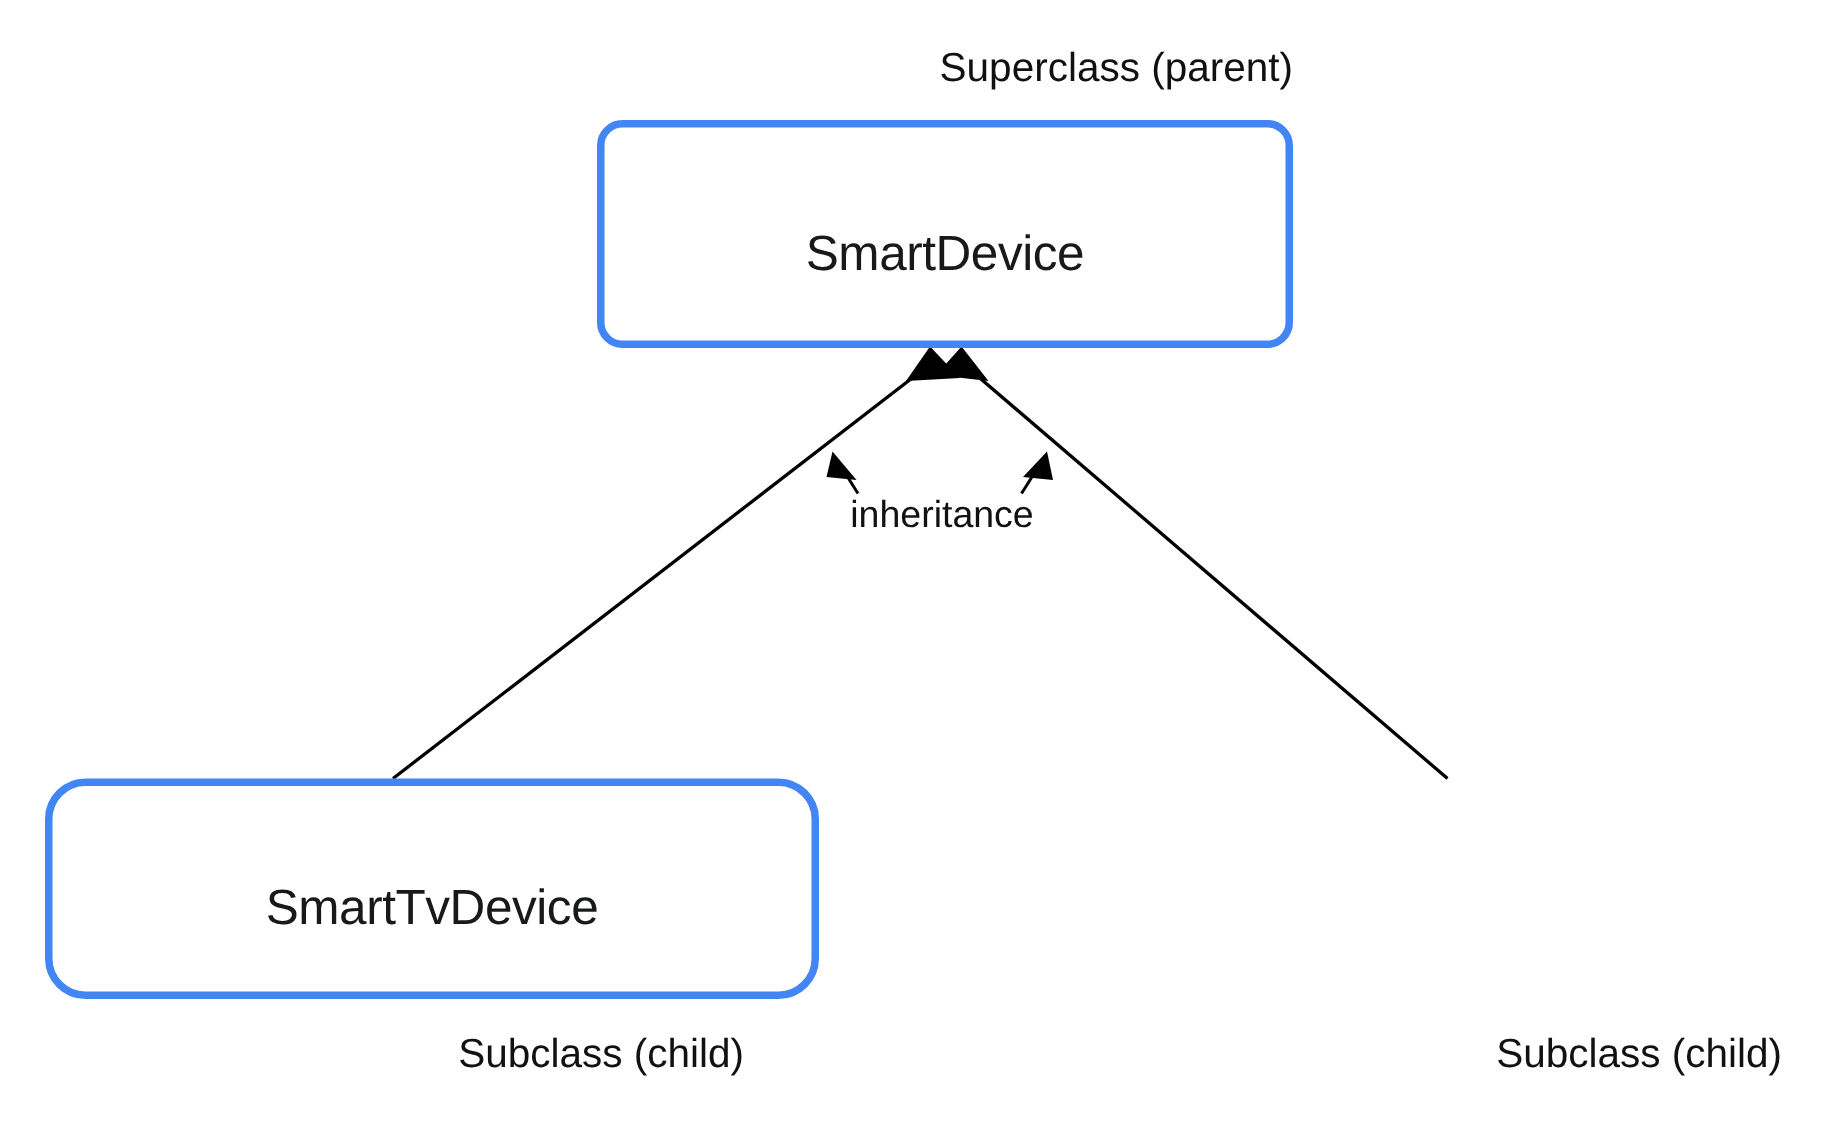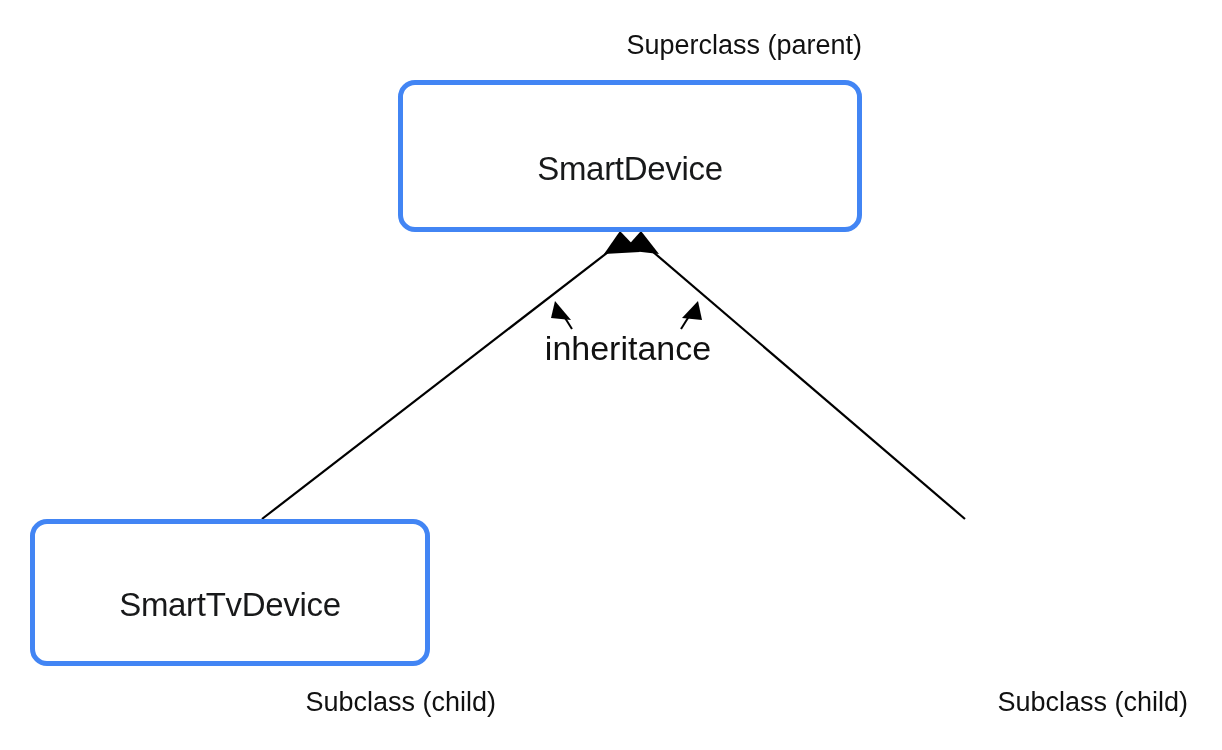--- a/index.html
+++ b/index.html
@@ -46,21 +46,21 @@
     font-family: "Liberation Sans", sans-serif;
     font-size: 33px;
     font-weight: 400;
     letter-spacing: -0.3px;
     color: #18191a;
     white-space: nowrap;
     margin-top: 25px;
   }
 
   #box-smartdevice      { left: 398px; top: 80px;  width: 464px; height: 152px; }
-  #box-smarttvdevice    { left: 30px;  top: 519px; width: 400px; height: 147px; }
+  #box-smarttvdevice    { left: 30px;  top: 519px; width: 516px; height: 147px; border-radius: 27px; }
   #box-smartlightdevice { left: 722px; top: 519px; width: 466px; height: 147px; }
 
   
   .caption {
     position: absolute;
     font-family: "Liberation Sans", sans-serif;
     font-size: 27px;
     font-weight: 400;
     color: #111111;
     white-space: nowrap;
@@ -84,21 +84,21 @@
   }
 
   
   #label-inheritance {
     position: absolute;
     left: 468px;
     top: 329px;
     width: 320px;
     text-align: center;
     font-family: "Liberation Sans", sans-serif;
-    font-size: 34px;
+    font-size: 25px;
     font-weight: 400;
     color: #111111;
     white-space: nowrap;
     z-index: 3;
   }
 </style>
 </head>
 <body>
 
 <div id="diagram-root">

